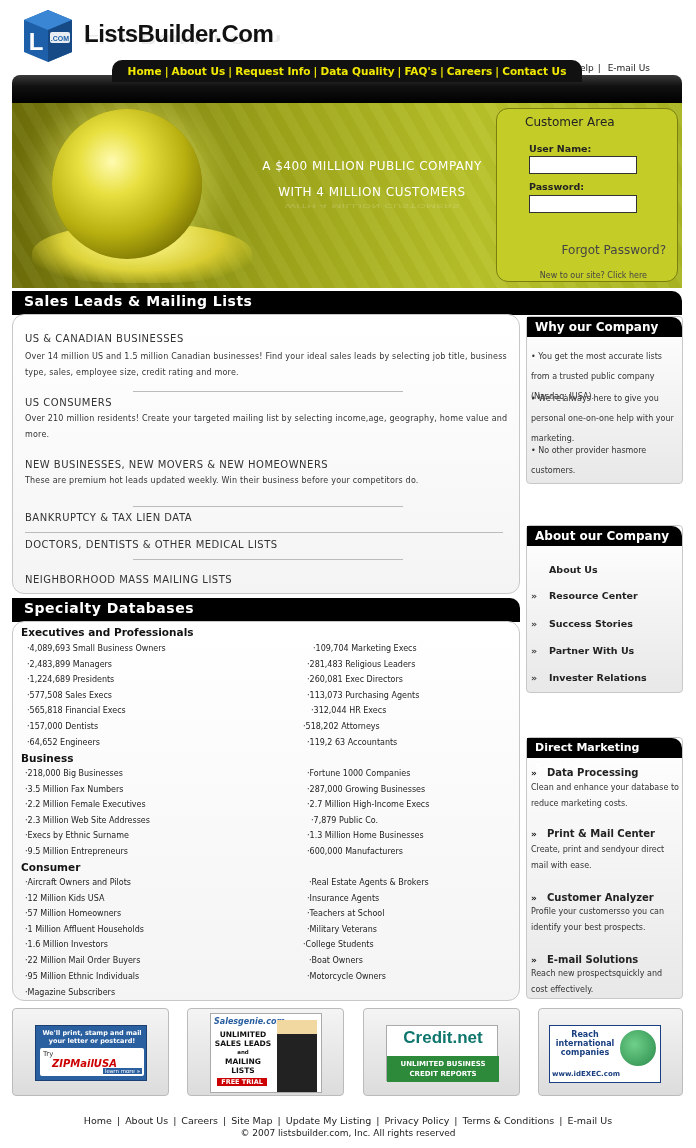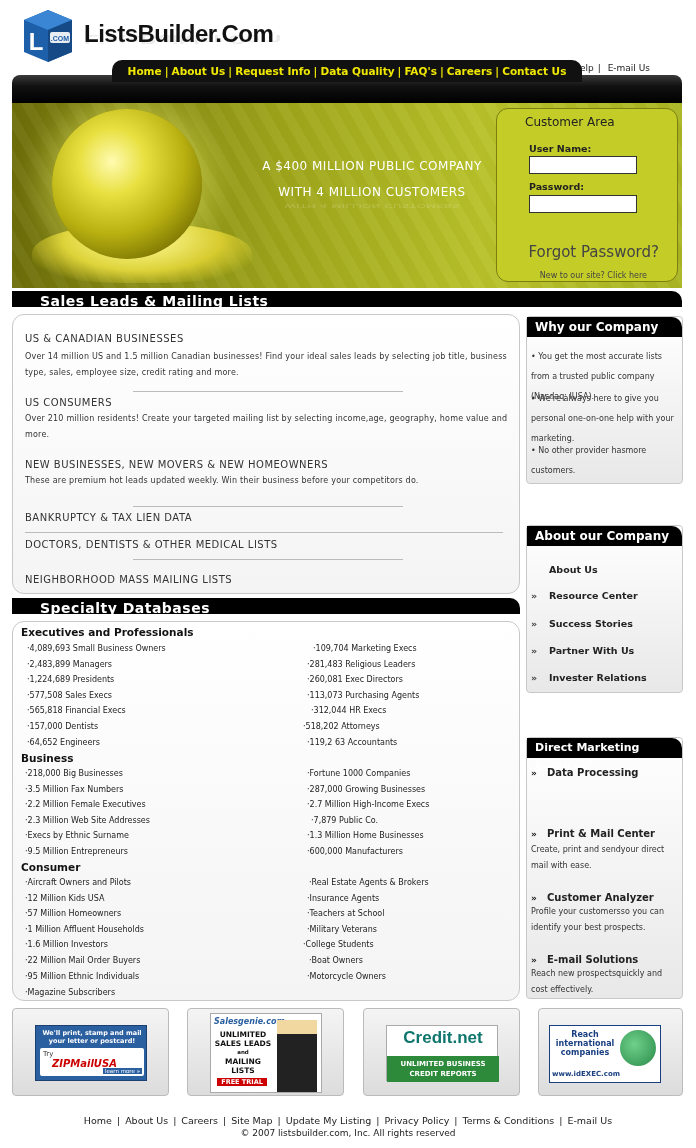--- a/index.html
+++ b/index.html
@@ -27,25 +27,25 @@
   .globe { position: absolute; left: 40px; top: 6px; width: 150px; height: 150px; border-radius: 50%; background: radial-gradient(circle at 40% 35%, #fffbb0 0%, #e8e040 25%, #b8b010 55%, #6d6800 85%); box-shadow: 0 0 30px 10px rgba(255,255,120,0.35); }
   .hand { position: absolute; left: 20px; top: 120px; width: 220px; height: 60px; border-radius: 50% 50% 40% 40%; background: radial-gradient(ellipse at 50% 30%, #f7f090 0%, #d8cc30 50%, rgba(120,120,0,0) 80%); }
   .tagline { position: absolute; left: 250px; top: 50px; width: 220px; text-align: center; color: #fff; font-size: 12px; letter-spacing: 0.5px; line-height: 26px; }
   .tagline-reflect { position: absolute; left: 250px; top: 96px; width: 220px; text-align: center; color: #fff; font-size: 12px; opacity: 0.18; transform: scaleY(-0.5); }
 
   
   .customer { left: 496px; top: 108px; width: 182px; height: 174px; background: #c4cc28; border: 1px solid #7a7f10; border-radius: 12px; }
   .customer h3 { position: absolute; left: 28px; top: 6px; font-size: 12px; font-weight: normal; color: #222; }
   .customer label { position: absolute; left: 32px; font-size: 9.5px; font-weight: bold; color: #222; }
   .customer input { position: absolute; left: 32px; width: 108px; height: 18px; border: 1px solid #333; background: #fff; font-size: 10px; }
-  .customer .forgot { position: absolute; right: 18px; top: 134px; font-size: 15px; color: #444; }
+  .customer .forgot { position: absolute; right: 11px; top: 134px; font-size: 12px; color: #444; }
   .customer .newsite { position: absolute; right: 30px; top: 162px; font-size: 8px; color: #444; }
 
   
-  .sect { height: 16px; background: #000; color: #fff; font-weight: bold; font-size: 14px; line-height: 20px; padding-left: 28px; border-radius: 0 10px 0 0; letter-spacing: 0.5px; }
+  .sect { height: 24px; background: #000; color: #fff; font-weight: bold; font-size: 14px; line-height: 20px; padding-left: 12px; border-radius: 0 10px 0 0; letter-spacing: 0.5px; }
 
   
   .panel { background: linear-gradient(#fff, #f4f4f4); border: 1px solid #c8c8c8; border-radius: 12px; }
   .cat-title { position: absolute; left: 12px; font-size: 10px; font-weight: normal; color: #333; letter-spacing: 0.5px; }
   .cat-desc { position: absolute; left: 12px; width: 488px; font-size: 8px; color: #333; line-height: 16px; letter-spacing: 0.2px; }
   .divider { position: absolute; height: 1px; background: #bbb; }
 
   
   .sidebox { background: linear-gradient(#fff, #e8e8e8); border: 1px solid #c8c8c8; border-radius: 4px; }
   .sidehead { height: 20px; background: #000; color: #fff; font-weight: bold; font-size: 12px; line-height: 20px; padding-left: 8px; border-radius: 0 10px 0 0; }
@@ -153,20 +153,21 @@
   <div class="about-item" style="top:38px;"><span class="arr"></span><span>About Us</span></div>
   <div class="about-item" style="top:64px;"><span class="arr">»</span><span>Resource Center</span></div>
   <div class="about-item" style="top:92px;"><span class="arr">»</span><span>Success Stories</span></div>
   <div class="about-item" style="top:119px;"><span class="arr">»</span><span>Partner With Us</span></div>
   <div class="about-item" style="top:146px;"><span class="arr">»</span><span>Invester Relations</span></div>
 </div>
 
 <div class="abs sidebox" style="left:526px; top:737px; width:157px; height:262px;">
   <div class="sidehead" style="font-size:11px;">Direct Marketing Services</div>
   <div class="dm-title" style="top:29px;"><span class="arr">»</span><span>Data Processing</span></div>
+  <div class="dm-desc" style="top:42px;">Clean and enhance your database to reduce marketing costs.</div>
   <div class="dm-title" style="top:90px;"><span class="arr">»</span><span>Print &amp; Mail Center</span></div>
   <div class="dm-desc" style="top:104px;">Create, print and sendyour direct mail with ease.</div>
   <div class="dm-title" style="top:154px;"><span class="arr">»</span><span>Customer Analyzer</span></div>
   <div class="dm-desc" style="top:166px;">Profile your customersso you can identify your best prospects.</div>
   <div class="dm-title" style="top:216px;"><span class="arr">»</span><span>E-mail Solutions</span></div>
   <div class="dm-desc" style="top:228px;">Reach new prospectsquickly and cost effectively.</div>
 </div>
 
 <div class="abs sect" style="left:12px; top:598px; width:508px;">Specialty Databases</div>
 

